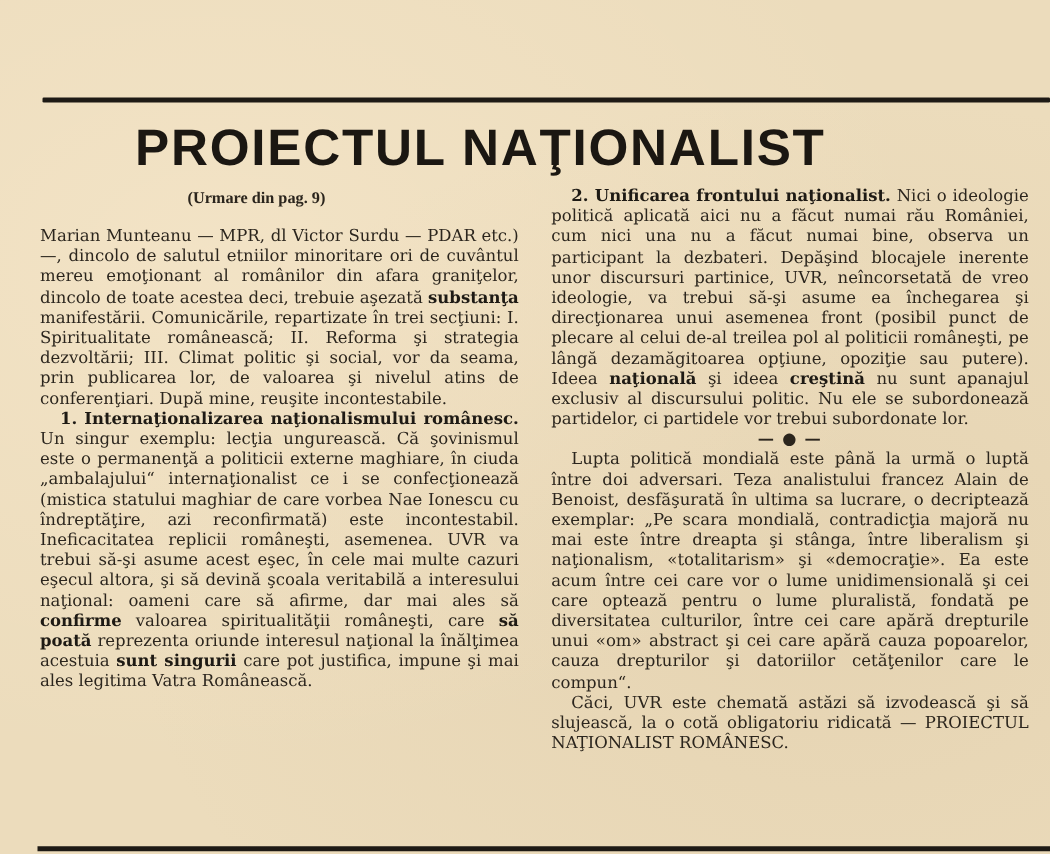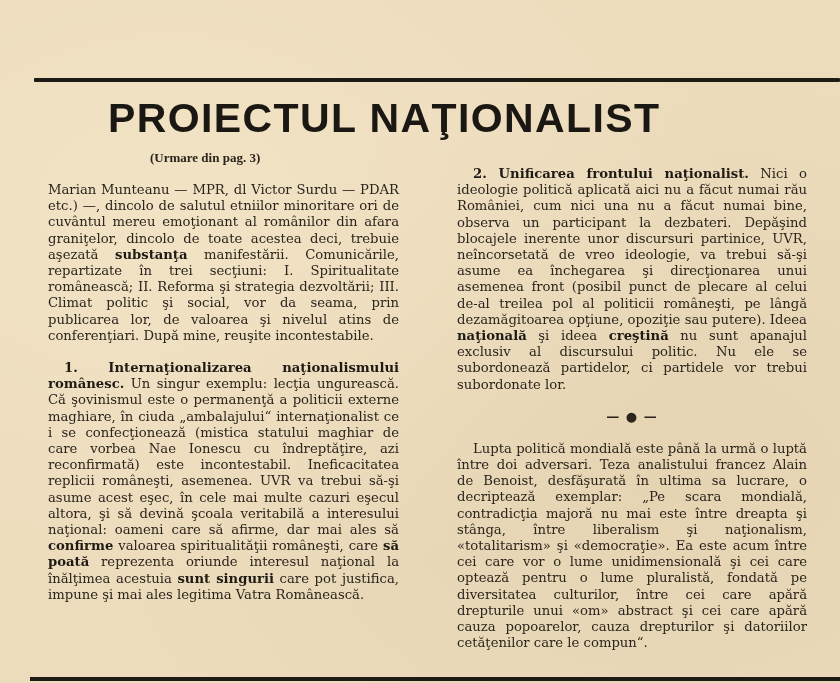--- a/index.html
+++ b/index.html
@@ -75,21 +75,21 @@
     .continued {
       text-align: left;
       padding-left: 118px;
       font-weight: bold;
       font-family: "Liberation Serif", serif;
       font-size: 13px;
       margin: 0 0 18px 0;
       height: 14px;
     }
     p {
-      margin: 16px;
+      margin: 0;
       text-indent: 16px;
       hyphens: manual;
     }
     p.noindent { text-indent: 0; }
     b { font-weight: bold; color: #1e1a14; }
     .separator {
       text-align: center;
       font-weight: bold;
       font-size: 13px;
       line-height: 16px;
@@ -98,30 +98,31 @@
   </style>
 </head>
 <body>
 
 <div class="page">
   <div class="rule-top"></div>
 
   <h1 class="headline">PROIECTUL NAŢIONALIST</h1>
 
   <div class="col col-left">
-    <div class="continued">(Urmare din pag. 3)</div>
+    <div class="continued">(Urmare din pag. 9)</div>
 
     <p class="noindent"><span>Marian Munteanu — MPR, dl Victor Surdu — PDAR etc.) —, dincolo de salutul etniilor minoritare ori de cuvântul mereu emoţionant al românilor din afara graniţelor, dincolo de toate acestea deci, trebuie aşezată </span><b>substanţa</b><span> manifestării. Comunicările, repartizate în trei secţiuni: I. Spiritualitate românească; II. Reforma şi strategia dezvoltării; III. Climat politic şi social, vor da seama, prin publicarea lor, de valoarea şi nivelul atins de conferenţiari. După mine, reuşite incontestabile.</span></p>
 
 
     <p><b>1. Internaţionalizarea naţionalismului românesc.</b><span> Un singur exemplu: lecţia ungurească. Că şovinismul este o permanenţă a politicii externe maghiare, în ciuda „ambalajului“ internaţionalist ce i se confecţionează (mistica statului maghiar de care vorbea Nae Ionescu cu îndreptăţire, azi reconfirmată) este incontestabil. Ineficacitatea replicii româneşti, asemenea. UVR va trebui să-şi asume acest eşec, în cele mai multe cazuri eşecul altora, şi să devină şcoala veritabilă a interesului naţional: oameni care să afirme, dar mai ales să </span><b>confirme</b><span> valoarea spiritualităţii româneşti, care </span><b>să poată</b><span> reprezenta oriunde interesul naţional la înălţimea acestuia </span><b>sunt singurii</b><span> care pot justifica, impune şi mai ales legitima Vatra Românească.</span></p>
   </div>
 
   <div class="col col-right">
     <p><b>2. Unificarea frontului naţionalist.</b><span> Nici o ideologie politică aplicată aici nu a făcut numai rău României, cum nici una nu a făcut numai bine, observa un participant la dezbateri. Depăşind blocajele inerente unor discursuri partinice, UVR, neîncorsetată de vreo ideologie, va trebui să-şi asume ea închegarea şi direcţionarea unui asemenea front (posibil punct de plecare al celui de-al treilea pol al politicii româneşti, pe lângă dezamăgitoarea opţiune, opoziţie sau putere). Ideea </span><b>naţională</b><span> şi ideea </span><b>creştină</b><span> nu sunt apanajul exclusiv al discursului politic. Nu ele se subordonează partidelor, ci partidele vor trebui subordonate lor.</span></p>
 
     <div class="separator">— ● —</div>
 
     <p>Lupta politică mondială este până la urmă o luptă între doi adversari. Teza analistului francez Alain de Benoist, desfăşurată în ultima sa lucrare, o decriptează exemplar: „Pe scara mondială, contradicţia majoră nu mai este între dreapta şi stânga, între liberalism şi naţionalism, «totalitarism» şi «democraţie». Ea este acum între cei care vor o lume unidimensională şi cei care optează pentru o lume pluralistă, fondată pe diversitatea culturilor, între cei care apără drepturile unui «om» abstract şi cei care apără cauza popoarelor, cauza drepturilor şi datoriilor cetăţenilor care le compun“.</p>
+    <p>Căci, UVR este chemată astăzi să izvodească şi să slujească, la o cotă obligatoriu ridicată — PROIECTUL NAŢIONALIST ROMÂNESC.</p>
   </div>
 
   <div class="rule-bottom"></div>
 </div>
 
 </body></html>

